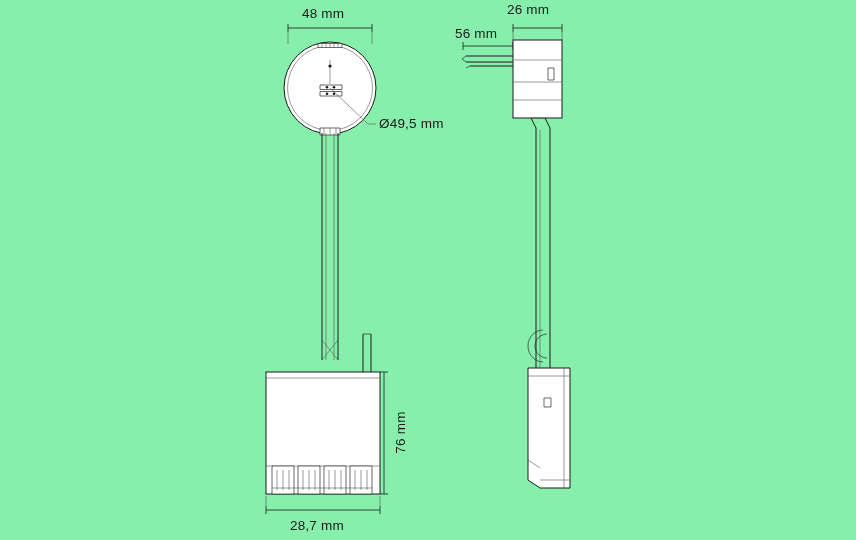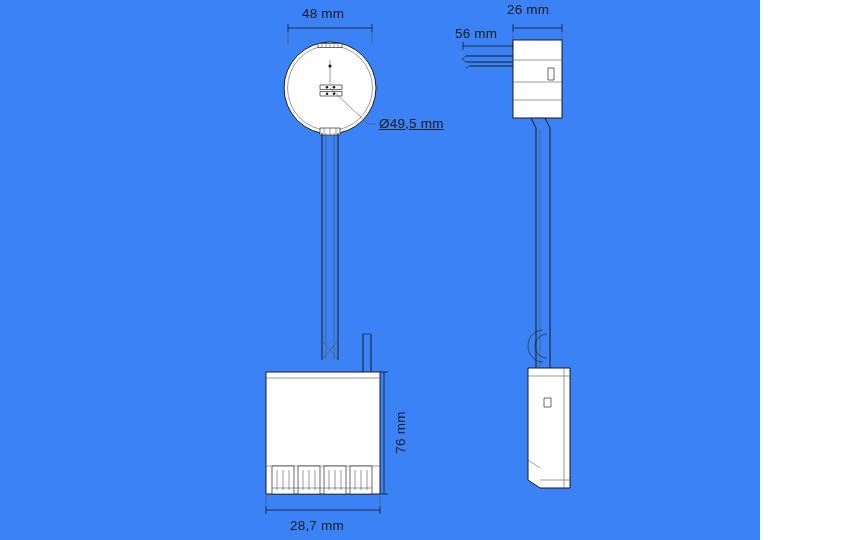--- a/index.html
+++ b/index.html
@@ -8,23 +8,23 @@
     background: #ffffff;
   }
   body {
     width: 856px;
     height: 540px;
     font-family: "Liberation Sans", sans-serif;
     overflow: hidden;
   }
   #stage {
     position: relative;
-    width: 760px;
+    width: 856px;
     height: 540px;
-    background: #3b82f6;
+    background: #86efac;
   }
   .dim-label {
     position: absolute;
     font-family: "Liberation Sans", sans-serif;
     font-size: 13.5px;
     color: #1a1a1a;
     white-space: nowrap;
     letter-spacing: 0.2px;
   }
   .dim-label.rot {
@@ -193,21 +193,21 @@
     <path class="ln-hair" d="M528 376 H570"></path>
     <path class="ln-hair" d="M540 480 H570"></path>
     <path class="ln-hair" d="M564 368 V488"></path>
     <path class="fillw-thin" d="M544 398 h7 v9 h-7 z"></path>
     <path class="ln-hair" d="M528 460 L540 468"></path>
 
   </svg>
 
   <div class="dim-label" style="left:302px; top:6px;">48 mm</div>
 
-  <div class="dim-label" style="left:379px; top:116px;text-decoration:underline;">Ø49,5 mm</div>
+  <div class="dim-label" style="left:379px; top:116px;">Ø49,5 mm</div>
 
   <div class="dim-label rot" style="left:379px; top:425px;">76 mm</div>
 
   <div class="dim-label" style="left:290px; top:518px;">28,7 mm</div>
 
   <div class="dim-label" style="left:507px; top:2px;">26 mm</div>
 
   <div class="dim-label" style="left:455px; top:26px;">56 mm</div>
 
 </div>

